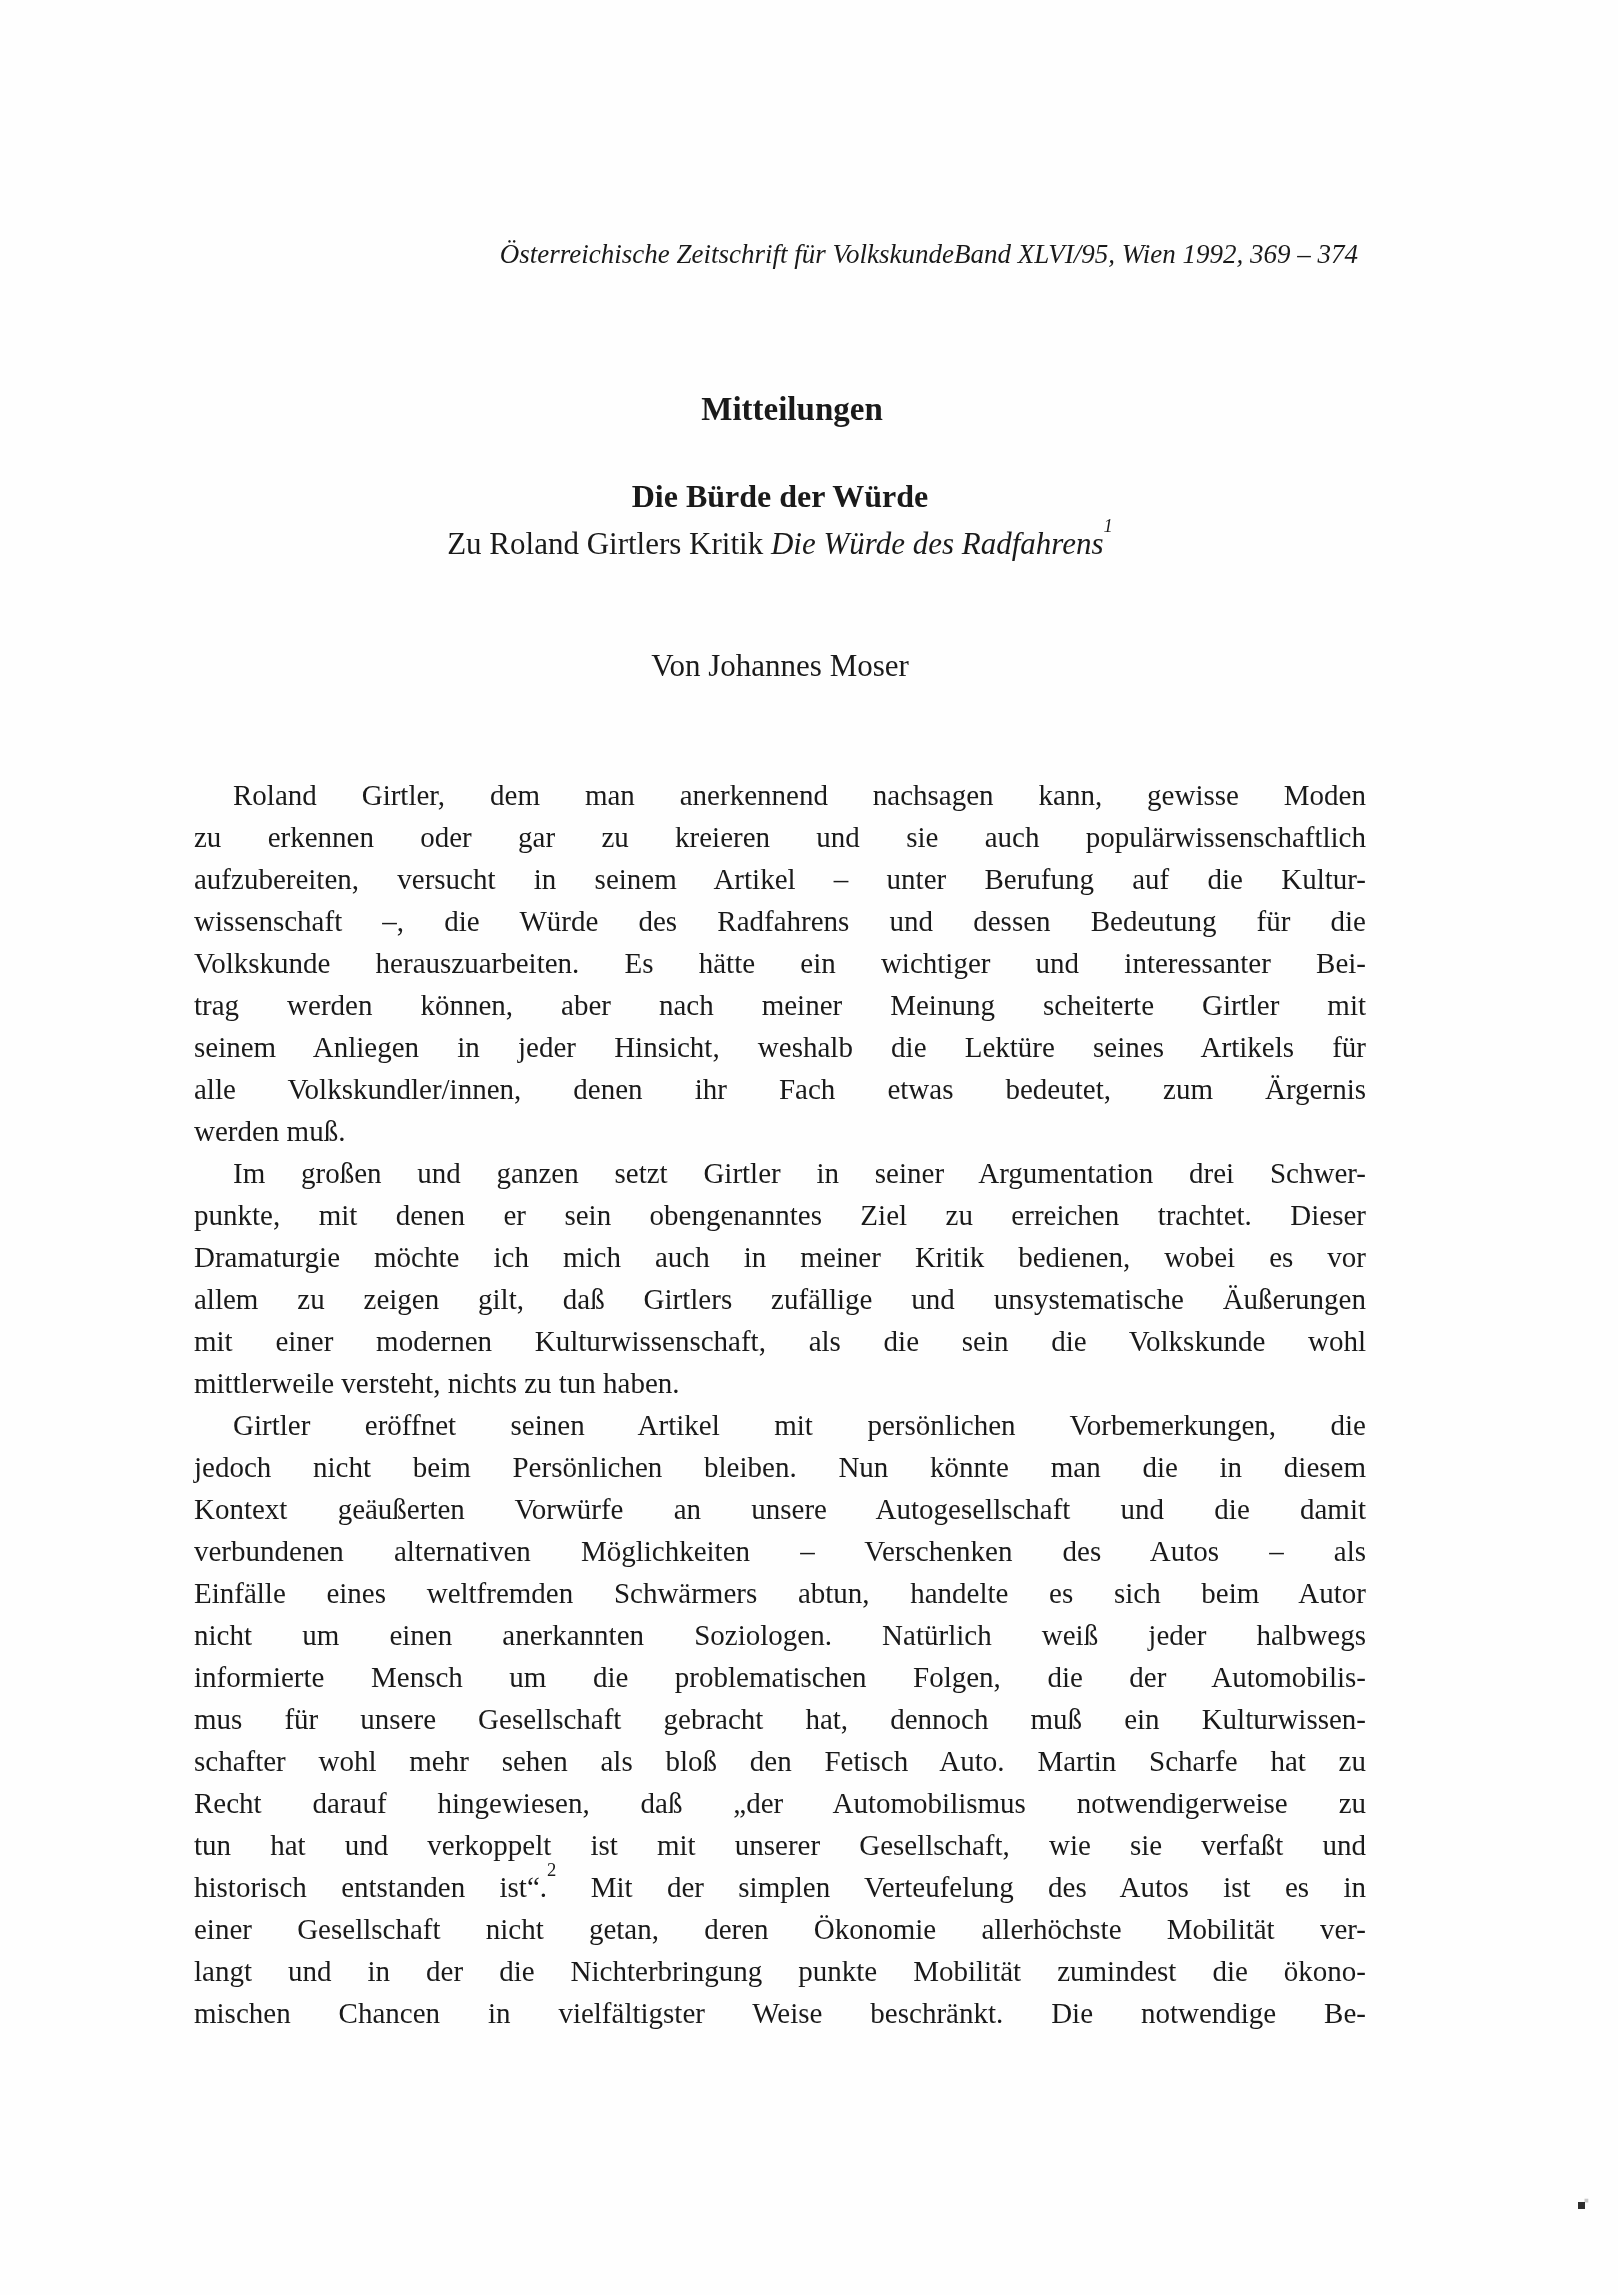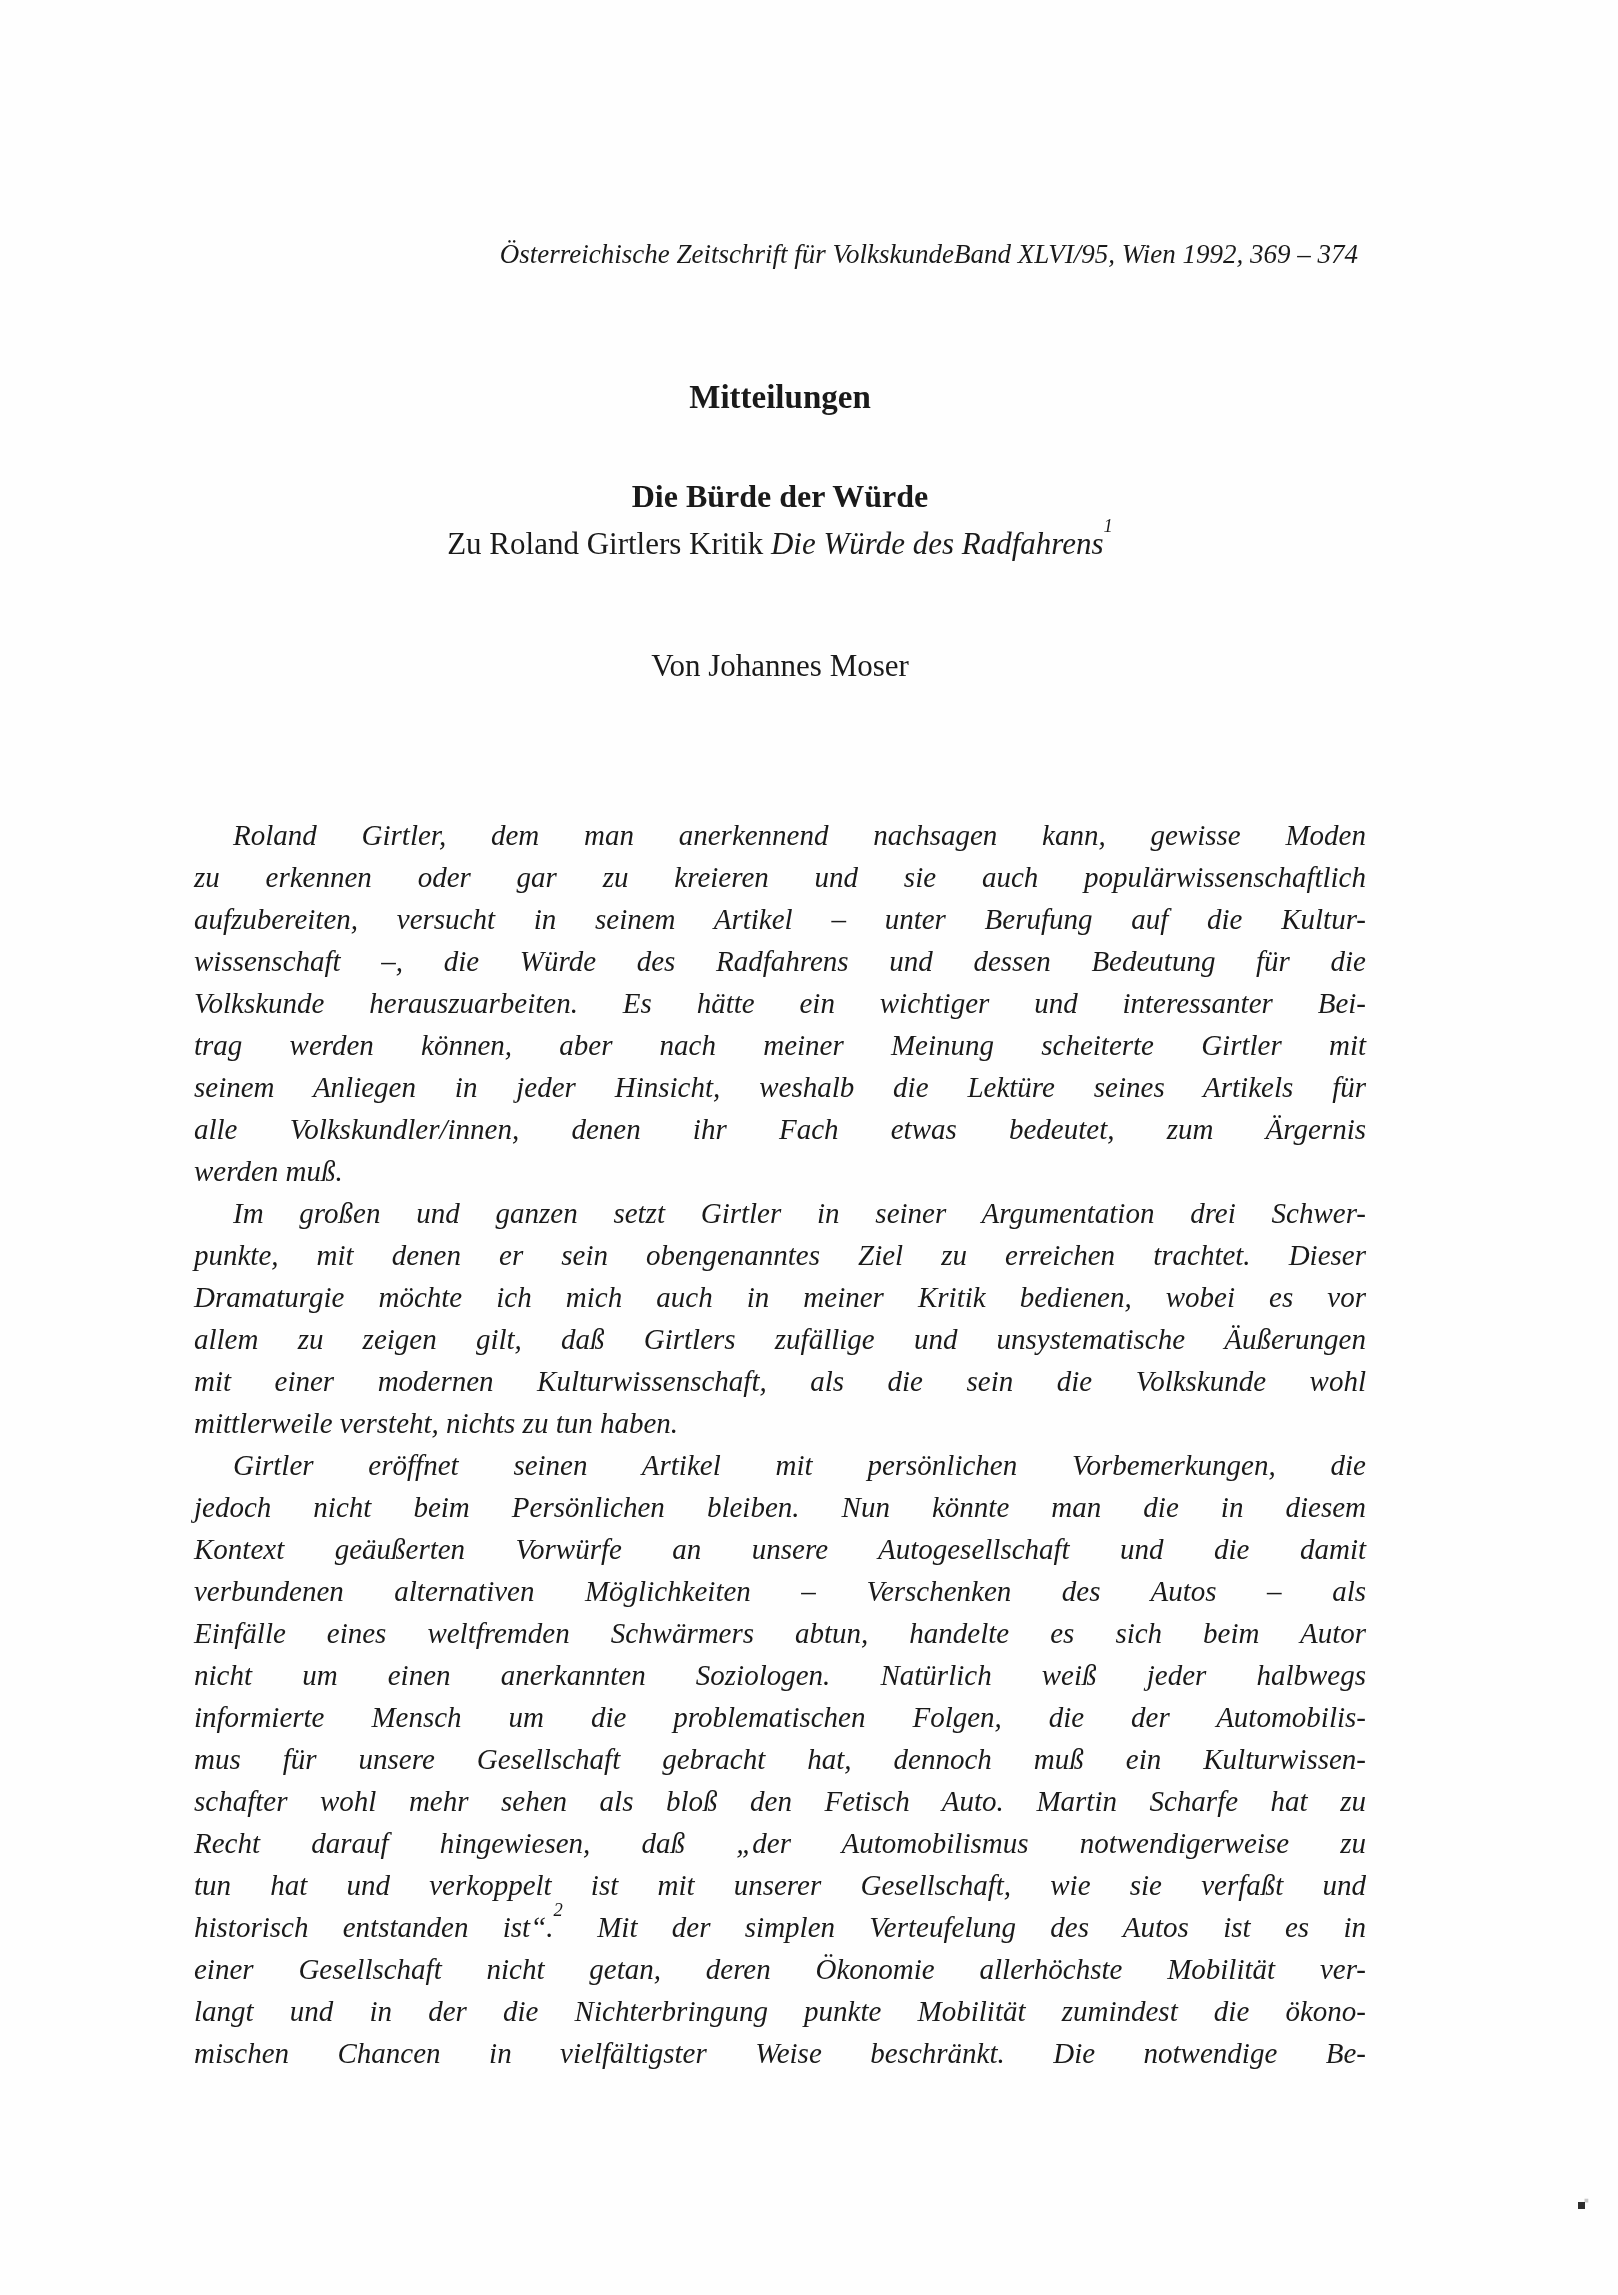--- a/index.html
+++ b/index.html
@@ -26,21 +26,21 @@
     font-style: italic;
     font-size: 27px;
     line-height: 32px;
     white-space: nowrap;
   }
   .section-title {
     position: absolute;
     left: 194px;
     top: 377px;
     width: 1172px;
-    margin: 0;
+    margin: 12px;
     text-align: center;
     font-size: 33px;
     font-weight: bold;
     line-height: 40px;
   }
   .article-title {
     position: absolute;
     left: 194px;
     top: 477px;
     width: 1172px;
@@ -66,25 +66,24 @@
     top: 621px;
     width: 1172px;
     text-align: center;
     font-size: 31px;
     line-height: 37px;
     margin-top: 26px;
   }
   .body-text {
     position: absolute;
     left: 194px;
-    top: 814px;
+    top: 774px;
     width: 1172px;
     font-size: 29px;
     line-height: 42px;
-    font-style: italic;
   }
   .line {
     height: 42px;
     text-align: justify;
     text-align-last: justify;
     white-space: normal;
   }
   .line.pl { text-align-last: left; }   
   .line.ind { text-indent: 39px; }      
   .fn {

